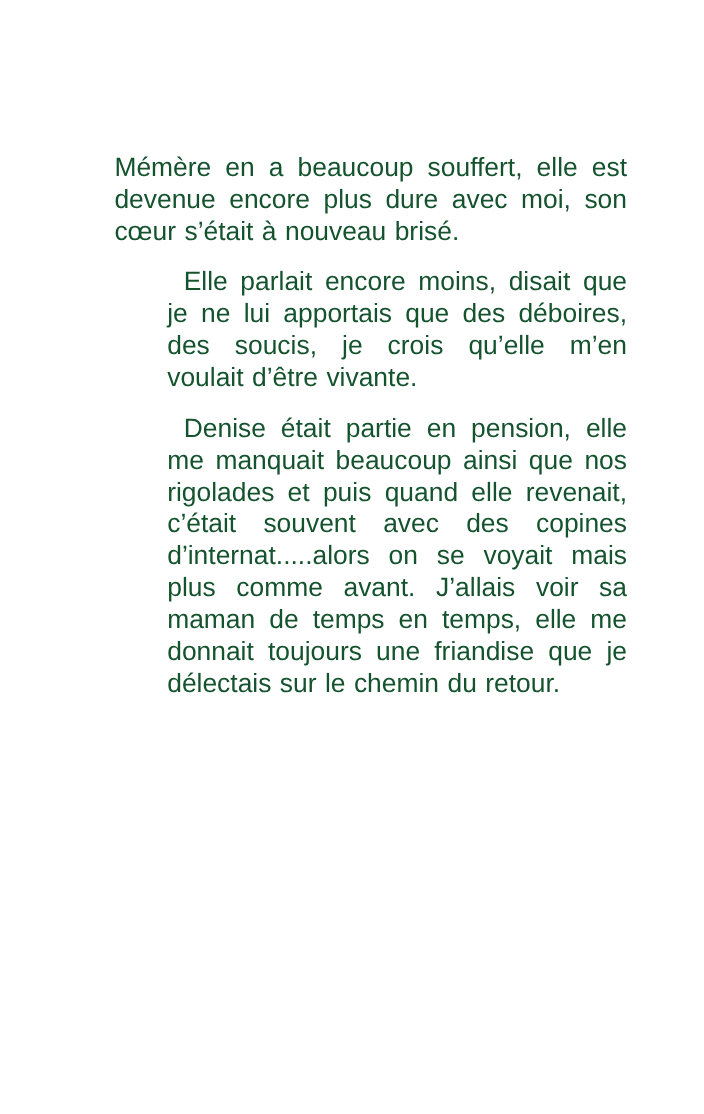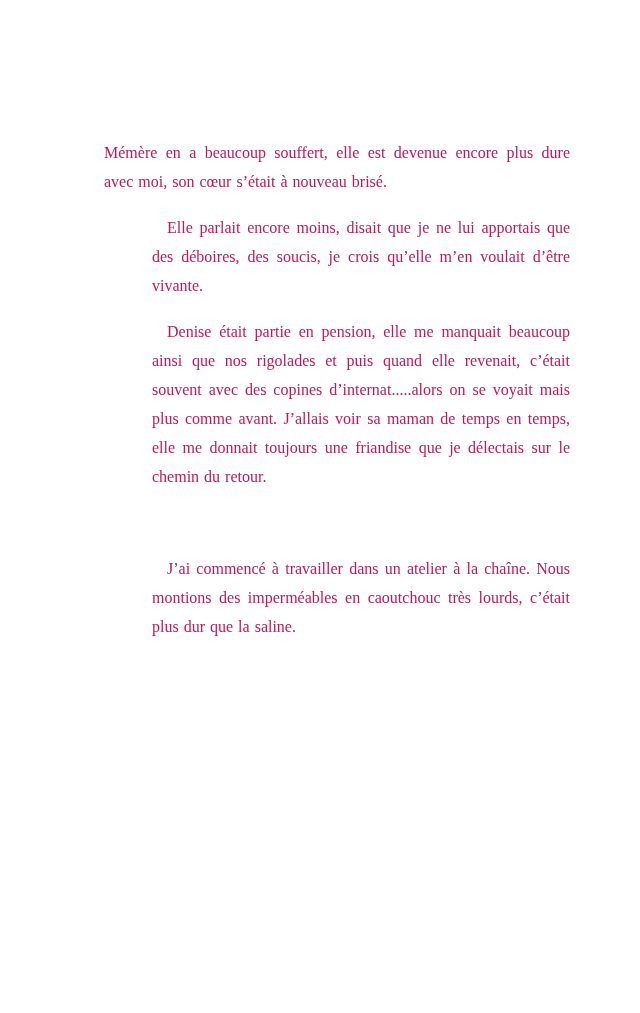--- a/index.html
+++ b/index.html
@@ -15,38 +15,36 @@
     font-family: "Liberation Sans", sans-serif;
   }
   .text-column {
     position: absolute;
     left: 104px;
     top: 138px;
     width: 466px;
   }
   .para {
     margin: 0 0 17px 0;
-    font-size: 16px;
+    font-size: 24px;
     line-height: 29px;
-    color: #be185d;
+    color: #14532d;
     text-align: justify;
     text-justify: inter-word;
     word-spacing: 1px;
-    font-family: Liberation Serif, serif;
   }
   .para.indent {
     text-indent: 15px;
     margin-left: 48px;
   }
   .para.empty {
     height: 29px;
   }
 </style>
 </head>
 <body>
 
 <div class="text-column">
   <p class="para">Mémère en a beaucoup souffert, elle est devenue encore plus dure avec moi, son cœur s’était à nouveau brisé.</p>
   <p class="para indent">Elle parlait encore moins, disait que je ne lui apportais que des déboires, des soucis, je crois qu’elle m’en voulait d’être vivante.</p>
   <p class="para indent">Denise était partie en pension, elle me manquait beaucoup ainsi que nos rigolades et puis quand elle revenait, c’était souvent avec des copines d’internat.....alors on se voyait mais plus comme avant. J’allais voir sa maman de temps en temps, elle me donnait toujours une friandise que je délectais sur le chemin du retour.</p>
   <p class="para empty"></p>
-  <p class="para indent">J’ai commencé à travailler dans un atelier à la chaîne. Nous montions des imperméables en caoutchouc très lourds, c’était plus dur que la saline.</p>
 </div>
 
 </body></html>

